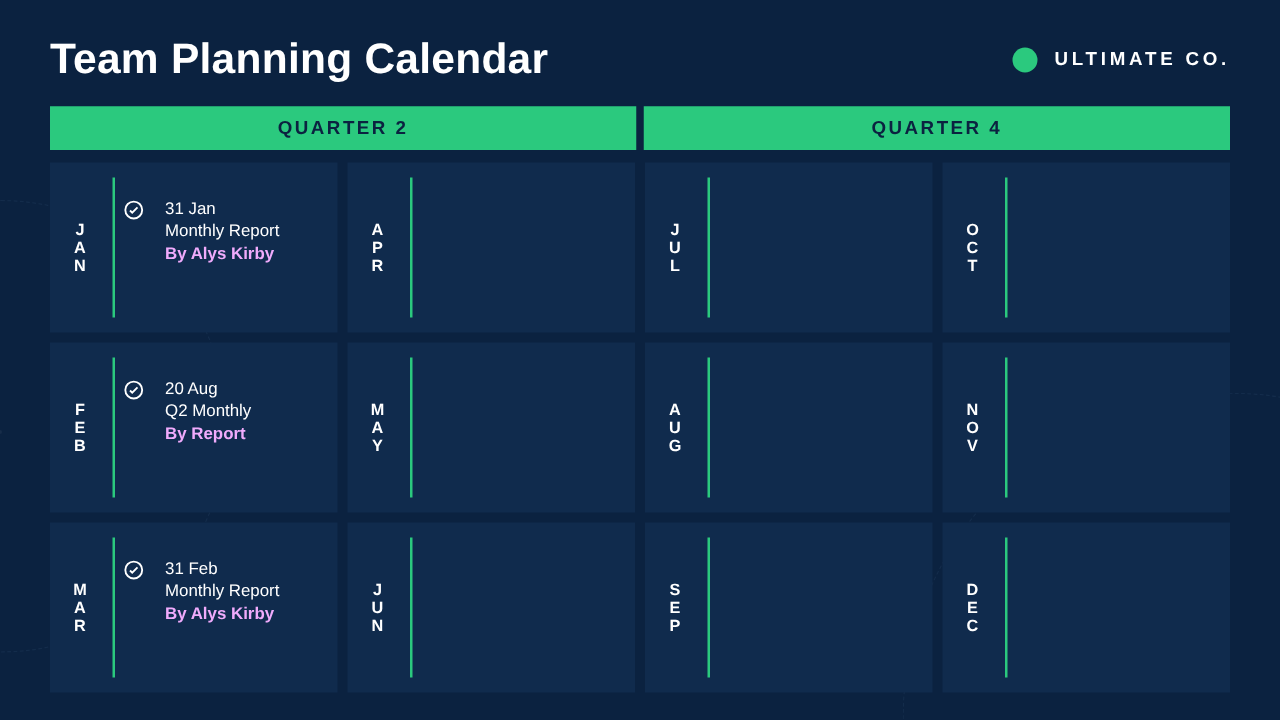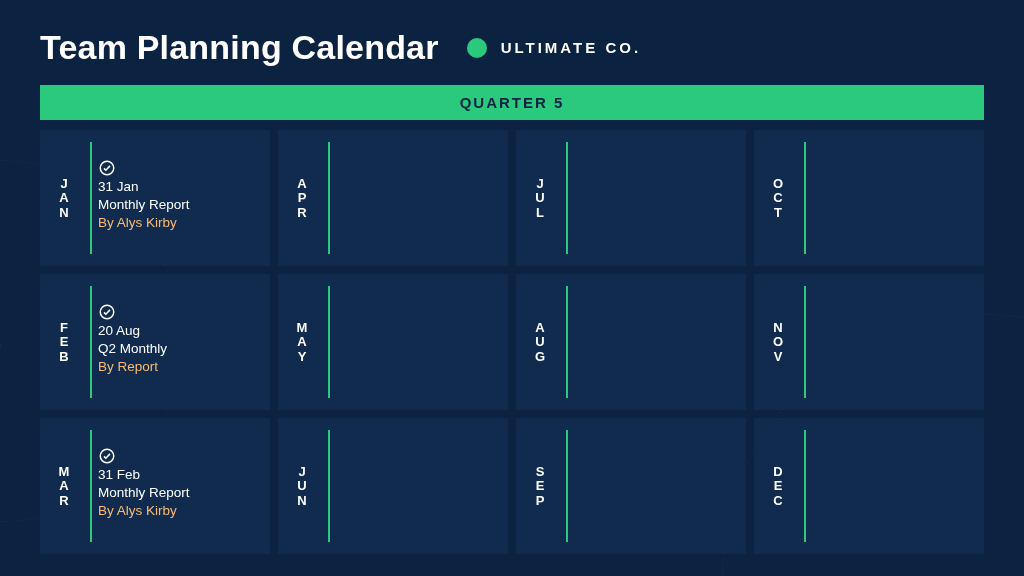--- a/index.html
+++ b/index.html
@@ -12,55 +12,56 @@
     color:#fff;
     position:relative;
   }
   .dots{position:absolute;inset:0;pointer-events:none;opacity:.18;}
   .dots::before,.dots::after{
     content:"";position:absolute;border:1px dashed #3a5a7d;border-radius:50%;
   }
   .dots::before{width:520px;height:520px;right:-220px;bottom:-260px;}
   .dots::after{width:360px;height:360px;left:-180px;top:160px;}
   .wrap{position:relative;padding:28px 40px 34px;}
-  .hdr{display:flex;align-items:center;justify-content:flex-start;margin-bottom:18px;}
+  .hdr{display:flex;align-items:center;justify-content:space-between;margin-bottom:18px;}
   .title{font-size:34px;font-weight:800;letter-spacing:.2px;}
   .brand{display:flex;align-items:center;gap:14px;font-weight:800;letter-spacing:3px;font-size:15px;margin-left:28px;}
   .brand-dot{width:20px;height:20px;border-radius:50%;background:#2bc97e;}
   .qhdrs{display:flex;gap:6px;margin-bottom:10px;}
   .qhdr{flex:1;background:#2bc97e;color:#0b2240;font-weight:800;letter-spacing:2px;text-align:center;padding:9px 0;font-size:15px;}
   .grid{display:grid;grid-template-columns:repeat(4,1fr);grid-template-rows:repeat(3,1fr);gap:8px;height:424px;}
   .cell{background:#102b4d;display:flex;align-items:stretch;min-height:0;}
   .mcol{width:50px;display:flex;align-items:center;justify-content:center;position:relative;}
   .mlbl{display:flex;flex-direction:column;align-items:center;gap:1px;font-weight:800;font-size:13px;letter-spacing:2px;line-height:1.05;}
   .mlbl span{display:block;}
   .vline{width:2px;background:#2bc97e;margin:12px 0;}
   .content{flex:1;padding:28px 8px 8px 6px;display:flex;flex-direction:column;gap:4px;}
-  .task{display:flex;gap:1px;flex-direction:column;}
+  .task{display:flex;gap:16px;}
   .chk{width:18px;height:18px;flex:0 0 18px;margin-top:1px;}
   .chk svg{width:18px;height:18px;display:block;}
   .tlines{font-size:13.5px;line-height:1.35;}
-  .by{color:#fdba74;}
+  .by{color:#f0abfc;font-weight:bold;}
 </style>
 </head>
 <body>
 <div class="dots"></div>
 
 <div class="wrap">
 
   <div class="hdr">
     <div class="title">Team Planning Calendar</div>
     <div class="brand">
       <span class="brand-dot"></span>
       <span>ULTIMATE CO.</span>
     </div>
   </div>
 
   <div class="qhdrs">
-    <div class="qhdr">QUARTER 5</div>
+    <div class="qhdr">QUARTER 2</div>
+    <div class="qhdr">QUARTER 4</div>
   </div>
 
   <div class="grid" id="grid">
       <div class="cell">
         <div class="mcol">
           <div class="mlbl">
             <span>J</span>
             <span>A</span>
             <span>N</span>
           </div>

